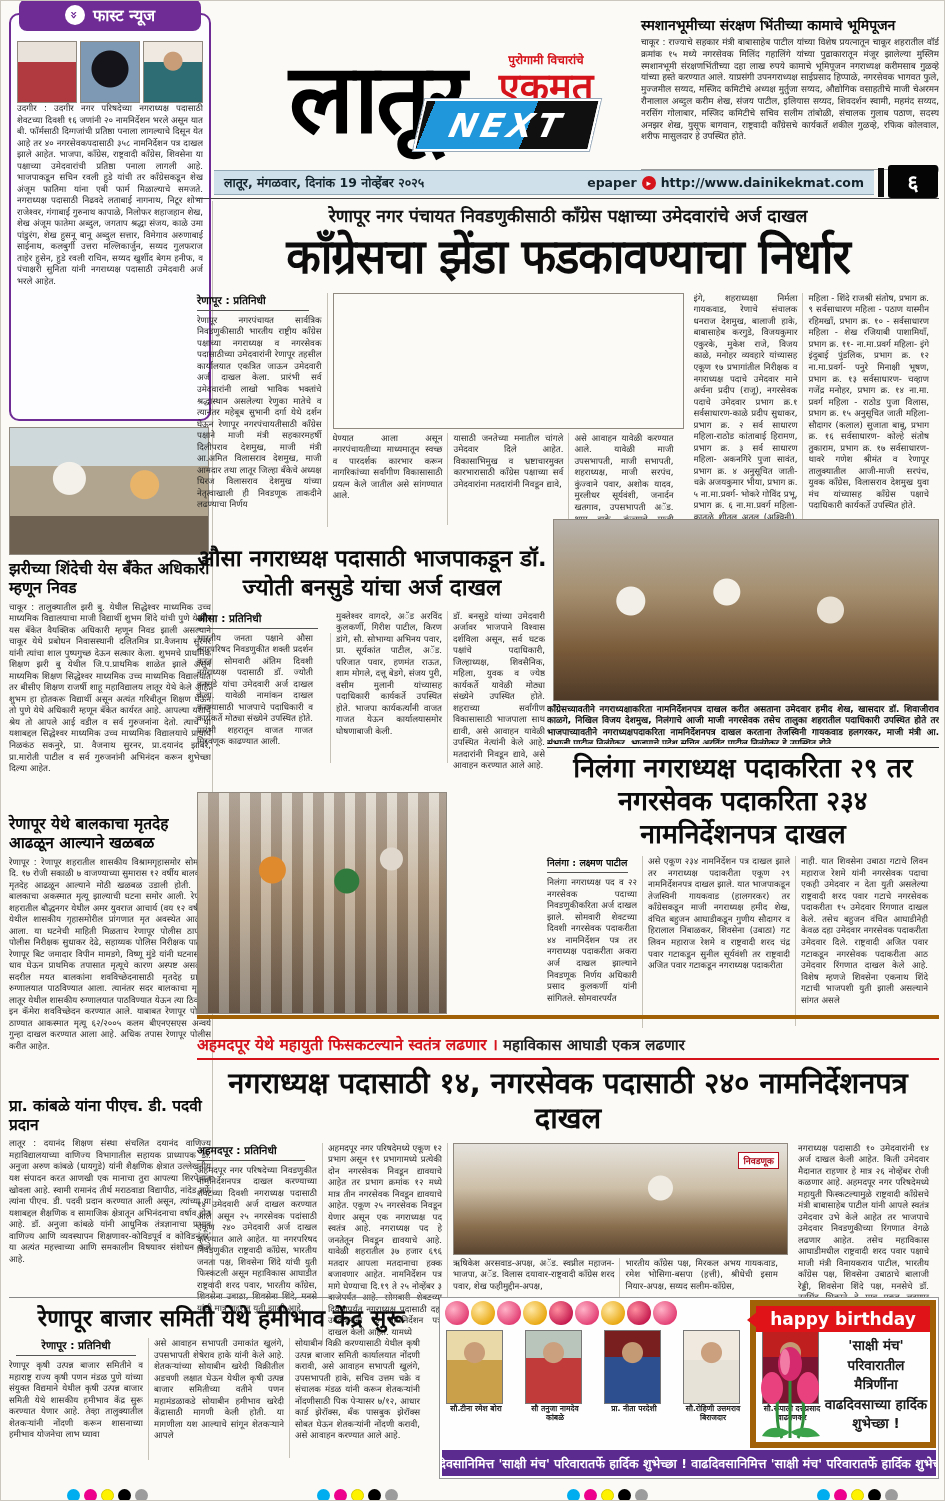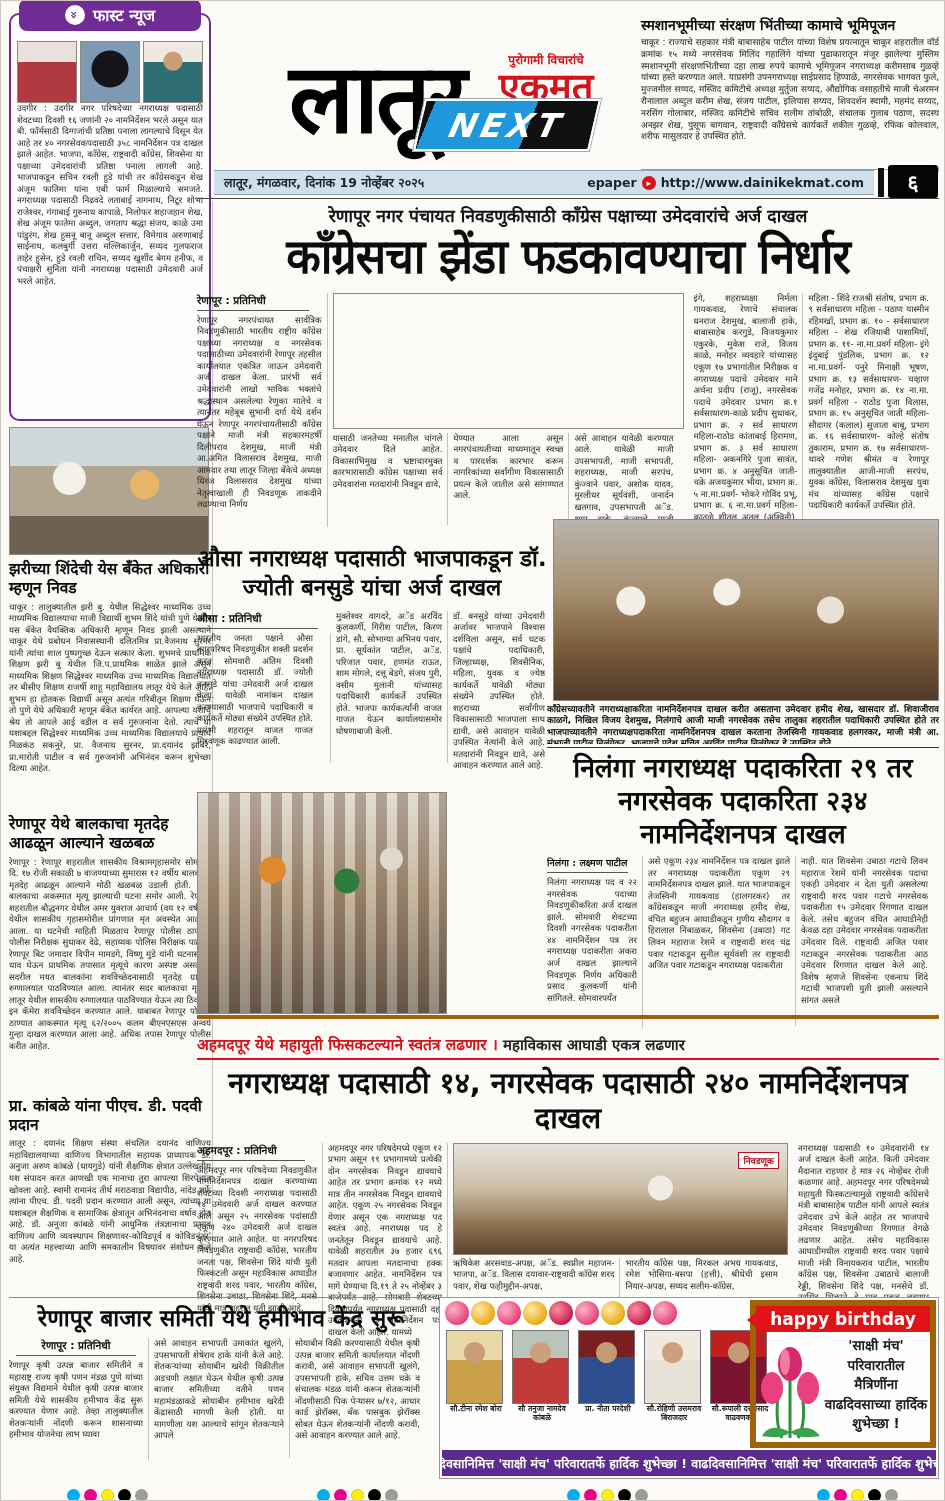--- a/index.html
+++ b/index.html
@@ -99,22 +99,22 @@
     <div class="headline" style="text-align:center; font-size:45px; letter-spacing:-1px; transform:scaleY(1.06); margin:3px 0 8px 0;">काँग्रेसचा झेंडा फडकावण्याचा निर्धार</div>
     <div class="cols" style="height:234px;">
       <div class="colrule" style="width:133px;">
         <div class="byline">रेणापूर : प्रतिनिधी</div>
         <div class="byline-rule"></div>
         <div class="body-text" style="height:204px;">रेणापूर नगरपंचायत सार्वत्रिक निवडणुकीसाठी भारतीय राष्ट्रीय काँग्रेस पक्षाच्या नगराध्यक्ष व नगरसेवक पदासाठीच्या उमेदवारांनी रेणापूर तहसील कार्यालयात एकत्रित जाऊन उमेदवारी अर्ज दाखल केला. प्रारंभी सर्व उमेदवारांनी लाखो भाविक भक्तांचे श्रद्धास्थान असलेल्या रेणुका मातेचे व त्यानंतर महेबूब सुभानी दर्गा येथे दर्शन घेऊन रेणापूर नगरपंचायतीसाठी काँग्रेस पक्षाने माजी मंत्री सहकारमहर्षी दिलीपराव देशमुख, माजी मंत्री आ.अमित विलासराव देशमुख, माजी आमदार तथा लातूर जिल्हा बँकेचे अध्यक्ष धिरज विलासराव देशमुख यांच्या नेतृत्वाखाली ही निवडणूक ताकदीने लढण्याचा निर्णय</div>
       </div>
       <div style="width:356px;">
         <div class="photo" style="width:100%; height:136px; background:repeating-linear-gradient(90deg, rgba(250,250,245,.30) 0 9px, rgba(70,50,40,.28) 9px 19px), radial-gradient(circle at 55% 30%, #caa07e 0 11px, transparent 12px), radial-gradient(circle at 80% 42%, #2e4f2e 0 16px, transparent 17px), linear-gradient(180deg,#d5cfc3 0%, #b8a globalization 30%, #a08a70 55%, #5f5247 100%);"></div>
         <div class="cols" style="margin-top:4px; height:92px;">
+          <div class="colrule body-text" style="width:118px; height:92px;">घेण्यात आला असून नगरपंचायतीच्या माध्यमातून स्वच्छ व पारदर्शक कारभार करून नागरिकांच्या सर्वांगीण विकासासाठी प्रयत्न केले जातील असे सांगण्यात आले.</div>
           <div class="colrule body-text" style="width:118px; height:92px;">यासाठी जनतेच्या मनातील चांगले उमेदवार दिले आहेत. विकासाभिमुख व भ्रष्टाचारमुक्त कारभारासाठी काँग्रेस पक्षाच्या सर्व उमेदवारांना मतदारांनी निवडून द्यावे,</div>
-          <div class="colrule body-text" style="width:118px; height:92px;">घेण्यात आला असून नगरपंचायतीच्या माध्यमातून स्वच्छ व पारदर्शक कारभार करून नागरिकांच्या सर्वांगीण विकासासाठी प्रयत्न केले जातील असे सांगण्यात आले.</div>
           <div class="body-text" style="width:106px; height:92px;">असे आवाहन यावेळी करण्यात आले. यावेळी माजी उपसभापती, माजी सभापती, शहराध्यक्ष, माजी सरपंच, कुंज्वाने पवार, अशोक यादव, मुरलीधर सूर्यवंशी, जनार्दन खतगाव, उपसभापती अॅड. शाम हाके, कुंज्याचे माजी सभापती</div>
         </div>
       </div>
       <div class="colrule body-text" style="width:112px; height:230px;">इंगे, शहराध्यक्षा निर्मला गायकवाड, रेणाचे संचालक धनराज देशमुख, बालाजी हाके, बाबासाहेब करगुडे, विजयकुमार एकुरके, मुकेश राजे, विजय काळे, मनोहर व्यवहारे यांच्यासह एकूण १७ प्रभागांतील निरीक्षक व नगराध्यक्ष पदाचे उमेदवार माने अर्चना प्रदीप (राजू), नगरसेवक पदाचे उमेदवार प्रभाग क्र.१ सर्वसाधारण-काळे प्रदीप सुधाकर, प्रभाग क्र. २ सर्व साधारण महिला-राठोड कांताबाई हिरामण, प्रभाग क्र. ३ सर्व साधारण महिला- अकनगिरे पुजा सावंत, प्रभाग क्र. ४ अनुसूचित जाती- चक्रे अजयकुमार भीया, प्रभाग क्र. ५ ना.मा.प्रवर्ग- भोकरे गोविंद प्रभू, प्रभाग क्र. ६ ना.मा.प्रवर्ग महिला- कातळे शीतल अतुल (अश्विनी), प्रभाग क्र. ७ सर्वसाधारण - मोटेवाडकर सचिन</div>
       <div class="body-text" style="width:128px; height:230px;">महिला - शिंदे राजश्री संतोष, प्रभाग क्र. ९ सर्वसाधारण महिला - पठाण यास्मीन रहिमखाँ, प्रभाग क्र. १० - सर्वसाधारण महिला - शेख रजियाबी पाशामियाँ, प्रभाग क्र. ११- ना.मा.प्रवर्ग महिला- इंगे इंदुबाई पुंडलिक, प्रभाग क्र. १२ ना.मा.प्रवर्ग- पनुरे मिनाक्षी भूषण, प्रभाग क्र. १३ सर्वसाधारण- चव्हाण गजेंद्र मनोहर, प्रभाग क्र. १४ ना.मा. प्रवर्ग महिला - राठोड पुजा विलास, प्रभाग क्र. १५ अनुसूचित जाती महिला- सौदागर (कलाल) सुजाता बाबू, प्रभाग क्र. १६ सर्वसाधारण- कोल्हे संतोष तुकाराम, प्रभाग क्र. १७ सर्वसाधारण- थावरे गणेश श्रीमंत व रेणापूर तालुक्यातील आजी-माजी सरपंच, युवक काँग्रेस, विलासराव देशमुख युवा मंच यांच्यासह काँग्रेस पक्षाचे पदाधिकारी कार्यकर्ते उपस्थित होते.</div>
     </div>
   </div>
 
   <div class="abs" style="left:196px; top:543px; width:350px;">
     <div class="headline" style="font-size:22.5px; text-align:center; line-height:1.3;">औसा नगराध्यक्ष पदासाठी भाजपाकडून डॉ. ज्योती बनसुडे यांचा अर्ज दाखल</div>
@@ -183,21 +183,21 @@
       </div>
       <div class="colrule body-text" style="width:136px; height:120px;">असे आवाहन सभापती उमाकांत खुलंगे, उपसभापती शेषेराव हाके यांनी केले आहे. शेतकऱ्यांच्या सोयाबीन खरेदी विक्रीतील अडचणी लक्षात घेऊन येथील कृषी उत्पन्न बाजार समितीच्या वतीने पणन महामंडळाकडे सोयाबीन हमीभाव खरेदी केंद्रासाठी मागणी केली होती. या मागणीला यश आल्याचे सांगून शेतकऱ्याने आपले</div>
       <div class="body-text" style="width:130px; height:120px;">सोयाबीन विक्री करण्यासाठी येथील कृषी उत्पन्न बाजार समिती कार्यालयात नोंदणी करावी, असे आवाहन सभापती खुलंगे, उपसभापती हाके, सचिव उत्तम चक्रे व संचालक मंडळ यांनी करून शेतकऱ्यांनी नोंदणीसाठी पिक पेऱ्यासर ७/१२, आधार कार्ड झेरॉक्स, बँक पासबुक झेरॉक्स सोबत घेऊन शेतकऱ्यांनी नोंदणी करावी, असे आवाहन करण्यात आले आहे.</div>
     </div>
   </div>
 
   <div class="abs" style="left:438px; top:1296px; width:500px; height:182px; border:1px solid #999; background:#fefefe;">
     <div style="position:absolute; left:4px; top:2px; width:306px;">
       <span class="rose pink"></span><span class="rose yellow"></span><span class="rose pink"></span><span class="rose yellow"></span><span class="rose red"></span><span class="rose pink"></span><span class="rose yellow"></span><span class="rose red"></span><span class="rose pink"></span>
     </div>
-    <div style="position:absolute; left:6px; top:32px; display:flex; gap:6px;">
+    <div style="position:absolute; left:6px; top:32px; display:flex; gap:19px;">
       <div>
         <div class="bday-photo" style="background:radial-gradient(circle at 50% 30%, #c99d77 0 10px, transparent 11px), linear-gradient(180deg,#e9d8a8 0 40%, #caa14a 40% 100%);"></div>
         <div class="bday-name">सौ.टीना रमेश बोरा</div>
       </div>
       <div>
         <div class="bday-photo" style="background:radial-gradient(circle at 50% 30%, #caa07e 0 10px, transparent 11px), linear-gradient(180deg,#b9c4bb 0 38%, #c23b3b 38% 100%);"></div>
         <div class="bday-name">सौ तनुजा नामदेव कांबळे</div>
       </div>
       <div>
         <div class="bday-photo" style="background:radial-gradient(circle at 50% 30%, #c49a74 0 10px, transparent 11px), linear-gradient(180deg,#7a1f1f 0 36%, #2d4f8f 36% 100%);"></div>

